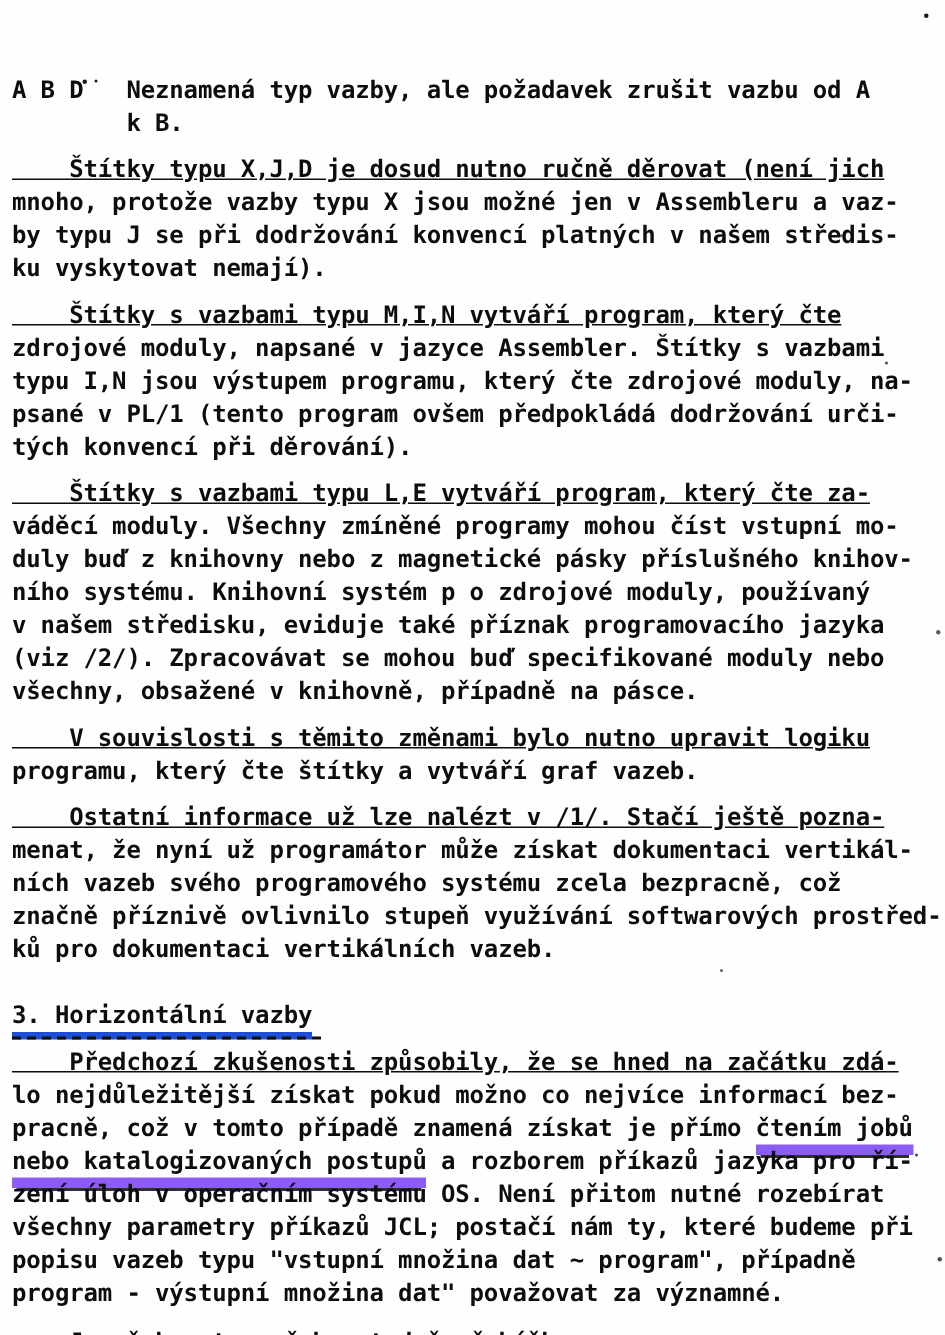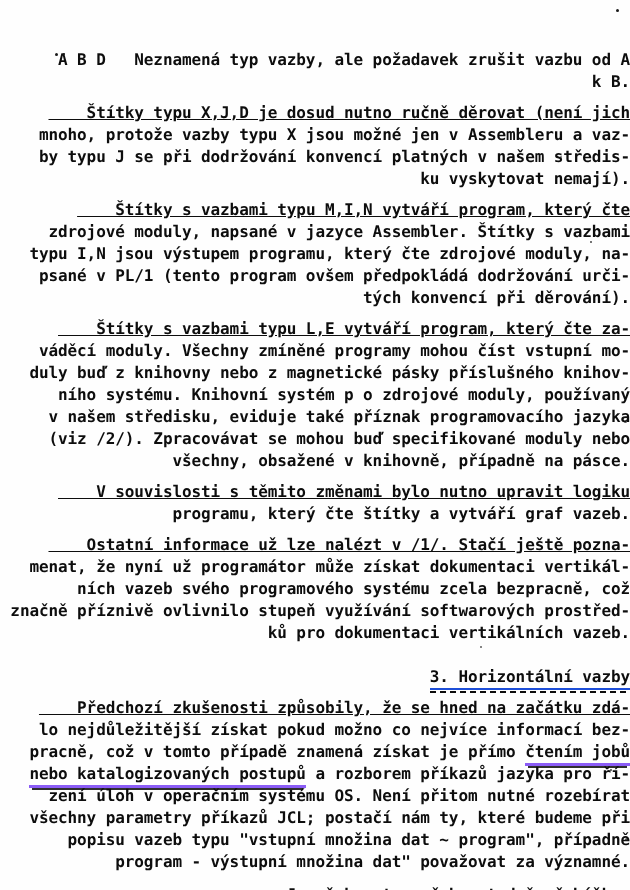--- a/index.html
+++ b/index.html
@@ -17,49 +17,48 @@
     background: #fefefe;
     overflow: hidden;
     font-family: "DejaVu Sans Mono", "Liberation Mono", monospace;
     font-weight: 700;
     font-size: 16px;
     letter-spacing: -0.1px;
     line-height: 22px;
     color: #0d0d0d;
     white-space: pre;
     text-rendering: geometricPrecision;
-    text-align: right;
   }
   .line {
     height: 22px;
   }
   .line.gap-para   { margin-top: 9px; text-decoration: underline; }
   .line.gap-last   { margin-top: 11px; }
   .line.gap-heading { margin-top: 22px; margin-bottom: 5px; }
 
   
   .seg-heading-underline {
     position: relative;
     display: inline-block;
-    border-bottom: 2px solid #1d4ed8;
+    border-bottom: 5px solid #1d4ed8;
     padding-bottom: 0px;
   }
   .seg-heading-underline::after {
     content: "";
     position: absolute;
     left: 0;
     right: -6px;
     bottom: -5px;
     border-top: 2px dashed #0d0d0d;
   }
 
   
   .seg-hand-underline {
     display: inline-block;
-    border-bottom: 3px solid #8b5cf6;
+    border-bottom: 7px solid #8b5cf6;
     box-shadow: 0 5px 0 -3px rgba(11,11,11,0.85);
     margin-bottom: -4px;
   }
 
   
   .speck {
     position: absolute;
     background: #1a1a1a;
     border-radius: 50%;
   }

